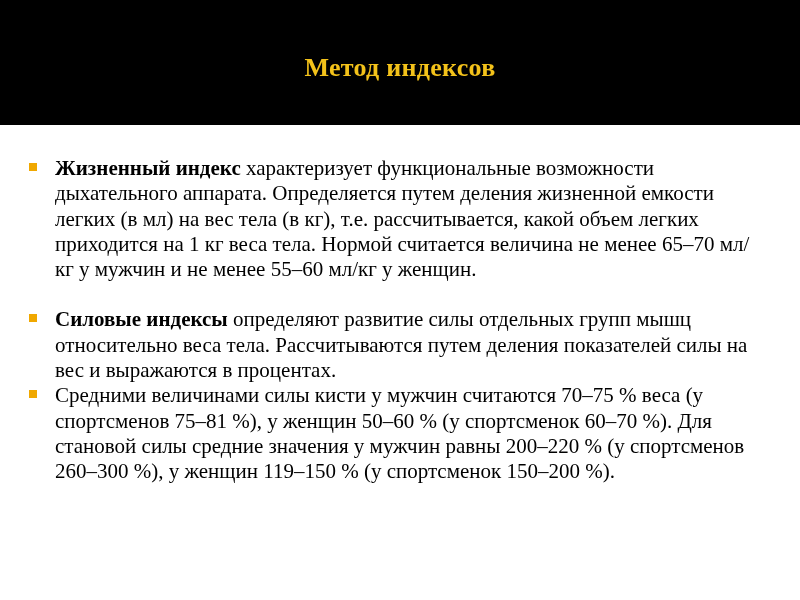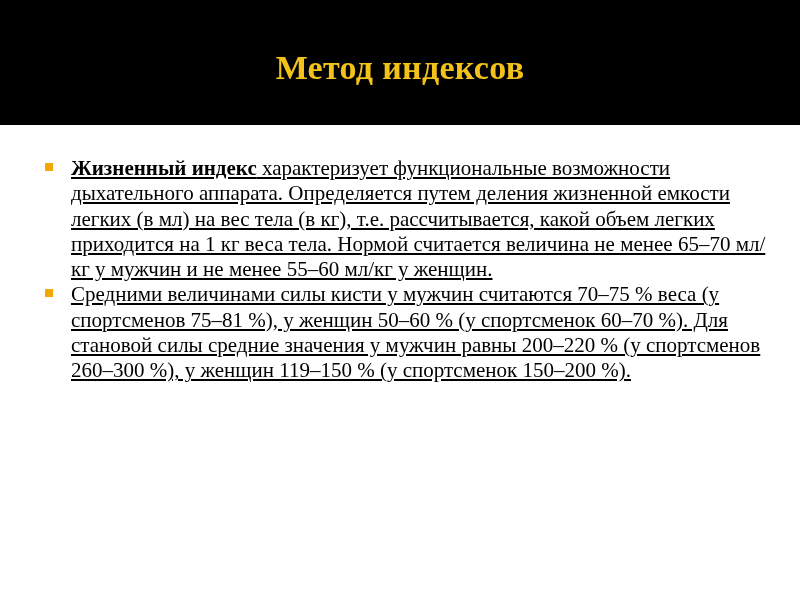--- a/index.html
+++ b/index.html
@@ -12,26 +12,26 @@
     .header {
       position: absolute; left: 0; top: 0; width: 800px; height: 125px;
       background: #000000;
     }
     .title {
       position: absolute; left: 0; top: 48px; width: 800px;
       text-align: center;
       color: #f3c21a;
       font-family: "Liberation Serif", serif;
       font-weight: bold;
-      font-size: 34px;
+      font-size: 26px;
       line-height: 40px;
       letter-spacing: 0.3px;
     }
     .content {
-      position: absolute; left: 44px; top: 156px; width: 730px; text-decoration: underline;
+      position: absolute; left: 28px; top: 156px; width: 730px;
     }
     .item {
       position: relative;
       padding-left: 27px;
       font-size: 21px;
       line-height: 25.3px;
       color: #000000;
     }
     .bullet {
       position: absolute; left: 1px; top: 7px;
@@ -46,17 +46,21 @@
 
 <div class="header">
   <div class="title">Метод индексов</div>
 </div>
 
 <div class="content">
   <div class="item">
     <span class="bullet"></span>
     <b>Жизненный индекс</b><span> характеризует функциональные возможности дыхательного аппарата. Определяется путем деления жизненной емкости легких (в мл) на вес тела (в кг), т.е. рассчитывается, какой объем легких приходится на 1 кг веса тела. Нормой считается величина не менее 65–70 мл/кг у мужчин и не менее 55–60 мл/кг у женщин.</span>
   </div>
+  <div class="item gap">
+    <span class="bullet"></span>
+    <b>Силовые индексы</b><span> определяют развитие силы отдельных групп мышц относительно веса тела. Рассчитываются путем деления показателей силы на вес и выражаются в процентах.</span>
+  </div>
   <div class="item">
     <span class="bullet"></span>
     <span>Средними величинами силы кисти у мужчин считаются 70–75 % веса (у спортсменов 75–81 %), у женщин 50–60 % (у спортсменок 60–70 %). Для становой силы средние значения у мужчин равны 200–220 %  (у спортсменов 260–300 %), у женщин 119–150 % (у спортсменок 150–200 %).</span>
   </div>
 </div>
 
 </body></html>

